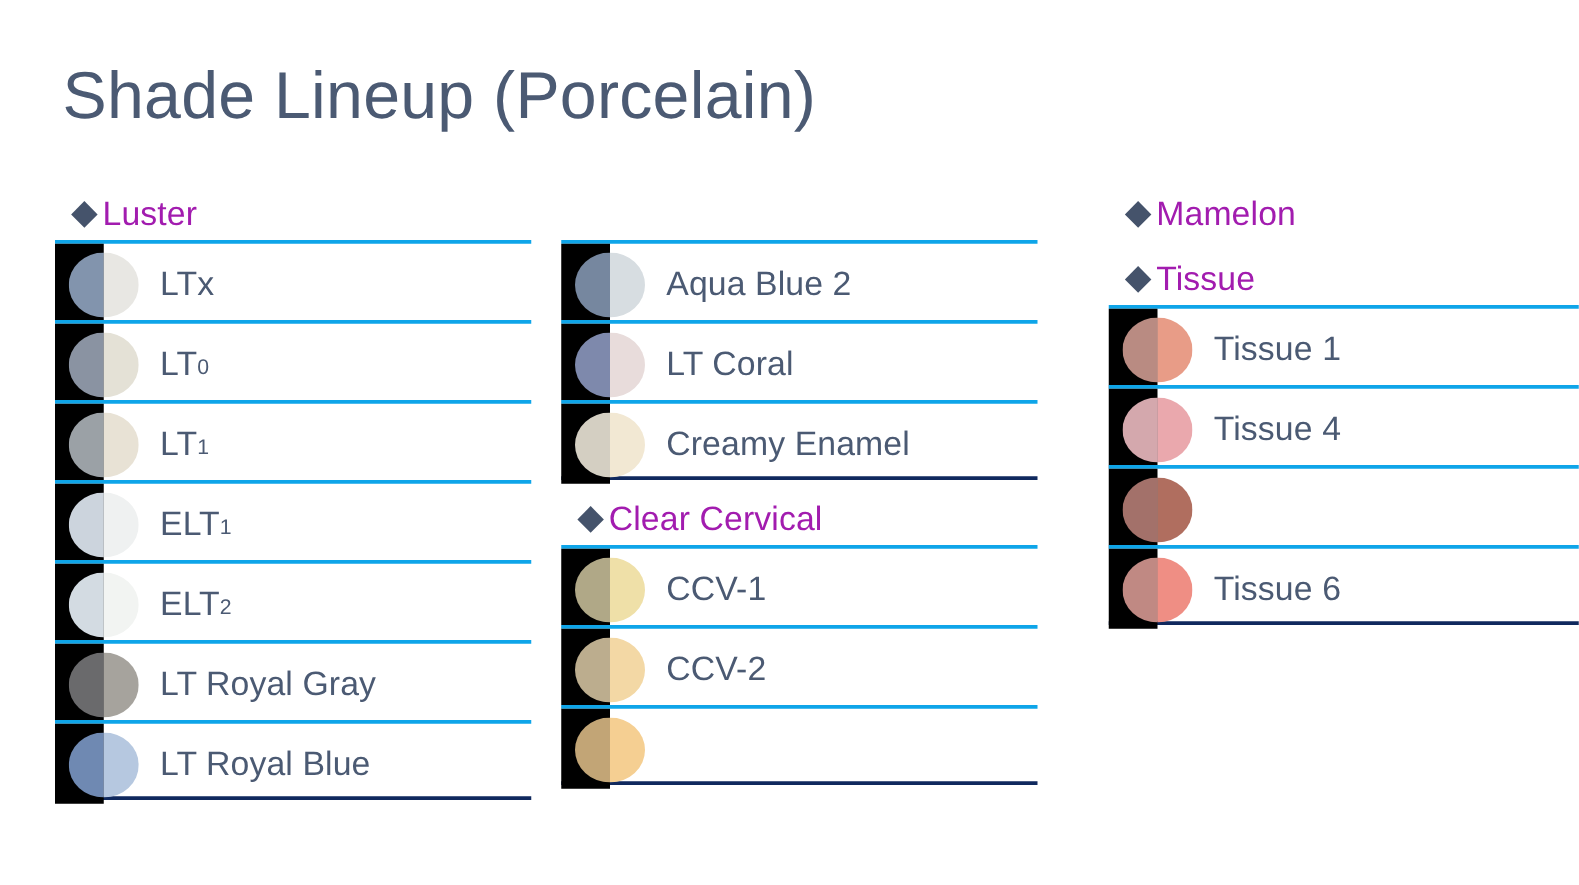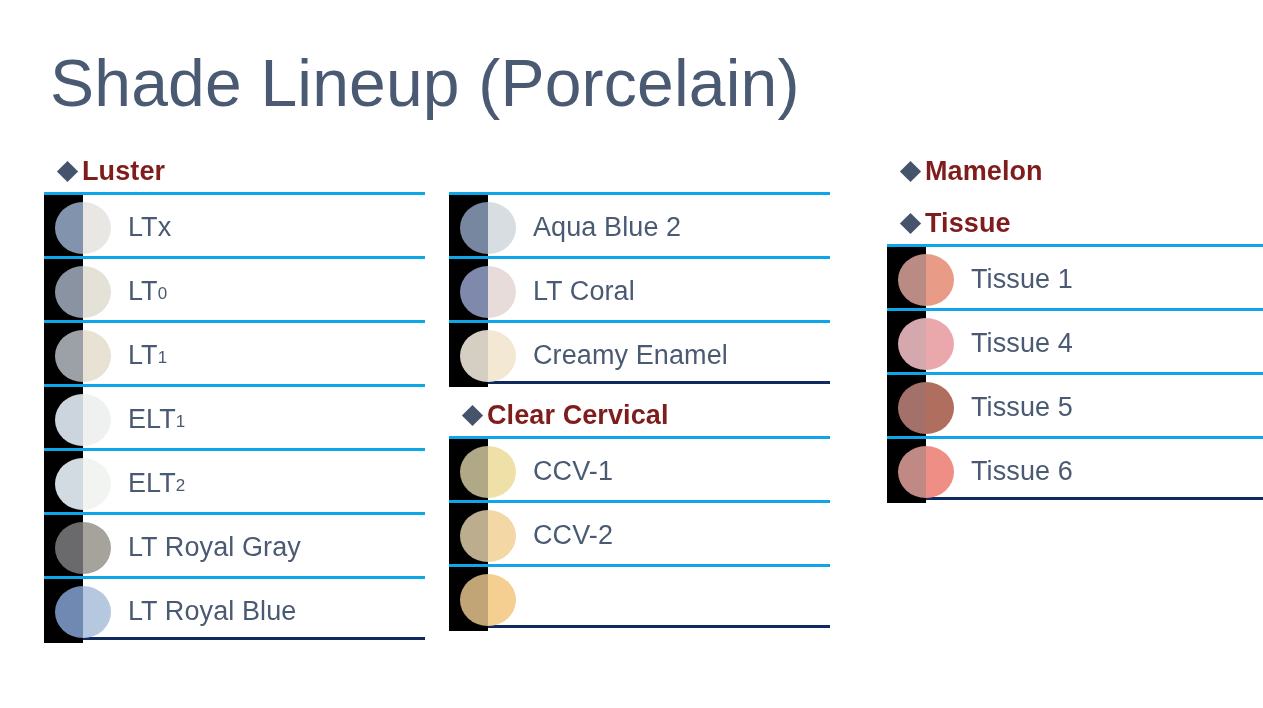--- a/index.html
+++ b/index.html
@@ -22,21 +22,21 @@
     position: absolute;
     inset: 0;
     background: #ffffff;
   }
 
   
   #page-title {
     position: absolute;
     left: 50px;
     top: 47px;
-    font-size: 66px;
+    font-size: 53px;
     font-weight: 300;
     letter-spacing: 0.2px;
     color: #4b5a73;
     line-height: 1.12;
     white-space: nowrap;
   }
 
   
   #columns {
     position: absolute;
@@ -68,22 +68,22 @@
     width: 15px;
     height: 15px;
     background: #45536b;
     transform: rotate(45deg);
     flex: 0 0 auto;
     margin-right: 5px;
     margin-top: 1px;
   }
   .group-title {
     font-size: 27px;
-    font-weight: 700;
-    color: #7f1d1d;
+    font-weight: 400;
+    color: #a21caf;
     line-height: 1;
     white-space: nowrap;
     letter-spacing: 0.1px;
   }
 
   
   .rows { position: relative; }
 
   .shade-row {
     position: relative;
@@ -336,23 +336,20 @@
               <div class="shade-label">
                 <span>Tissue 4</span>
               </div>
             </div>
             <div class="shade-row">
               <div class="dark-field"></div>
               <div class="swatch">
                 <div class="half" style="background: rgb(163, 113, 106);"></div>
                 <div class="half" style="background: rgb(176, 110, 95);"></div>
               </div>
-              <div class="shade-label">
-                <span>Tissue 5</span>
-              </div>
             </div>
             <div class="shade-row">
               <div class="dark-field"></div>
               <div class="swatch">
                 <div class="half" style="background: rgb(192, 137, 131);"></div>
                 <div class="half" style="background: rgb(239, 142, 132);"></div>
               </div>
               <div class="shade-label">
                 <span>Tissue 6</span>
               </div>

